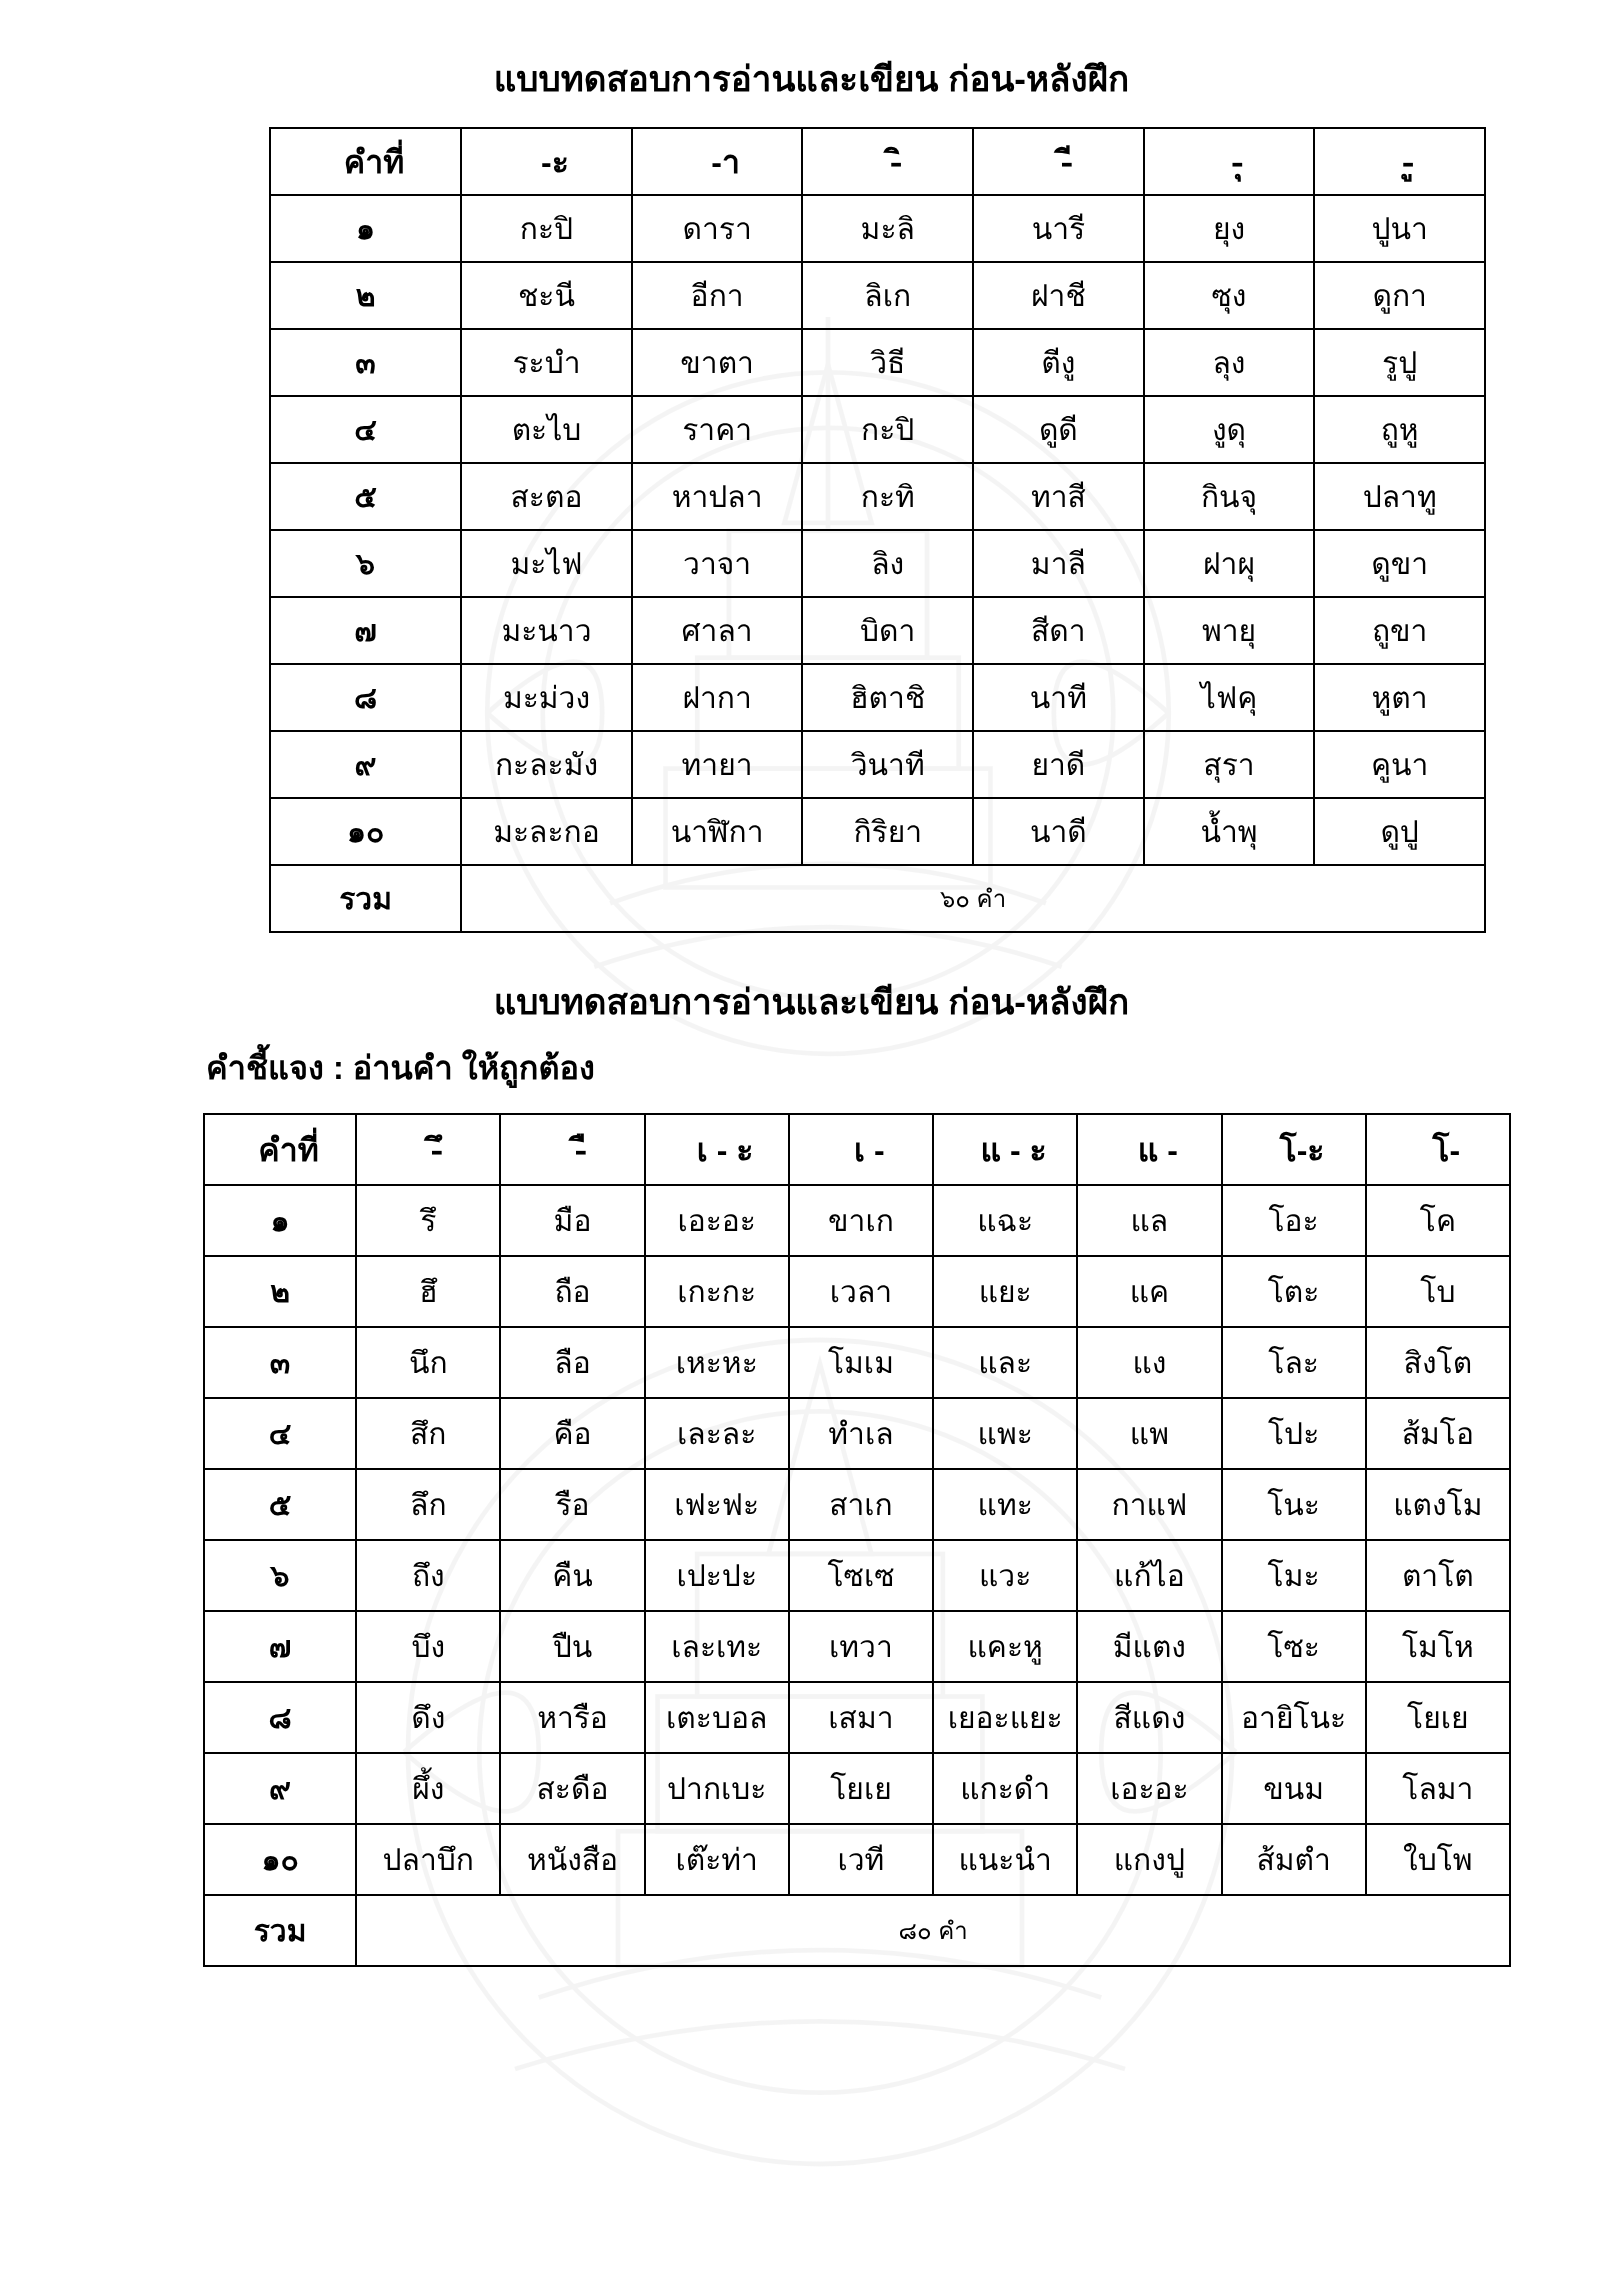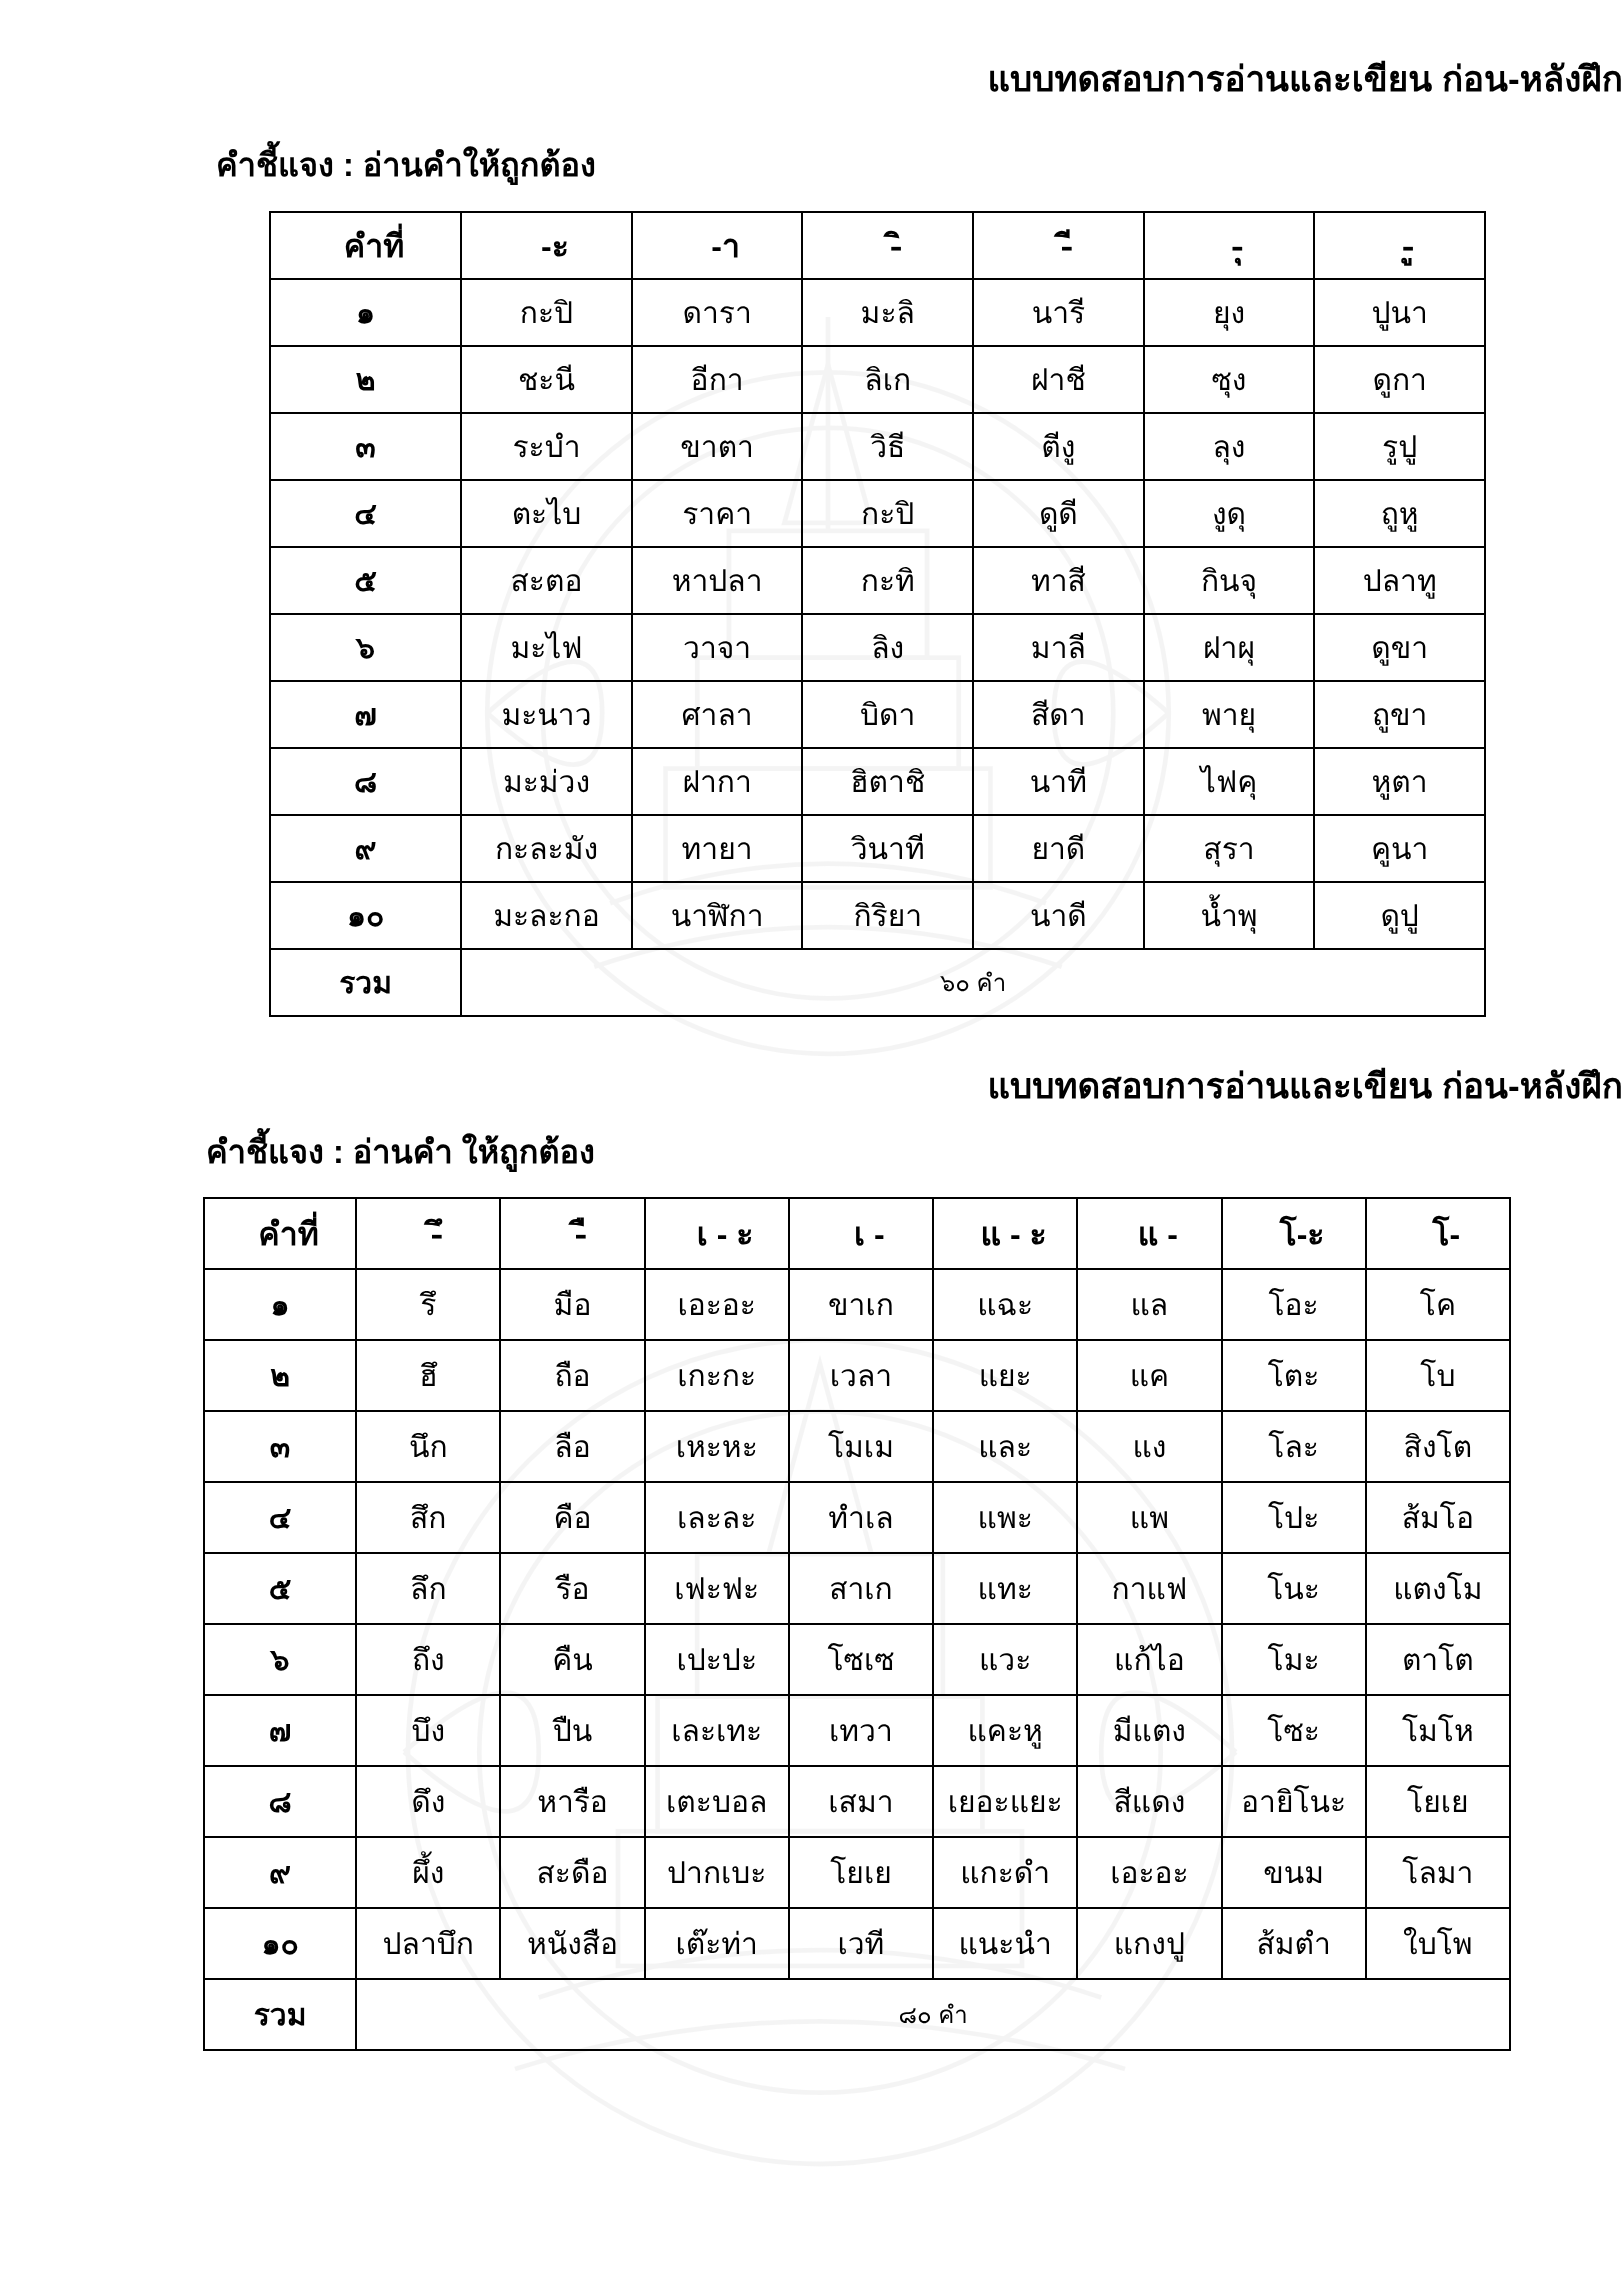--- a/index.html
+++ b/index.html
@@ -12,21 +12,21 @@
   .content{position:relative;z-index:1;}
 
   .doc-header{
     position:relative;margin-top:117px;width:100%;
     font-size:22px;font-weight:400;text-align:center;
     padding-left:111px;box-sizing:border-box;
   }
   .page-num{position:absolute;right:70px;top:0;font-size:24px;font-weight:400;}
 
   .section-title{
-    text-align:right;font-size:35px;font-weight:700;margin:51px 0 0 0;
+    text-align:center;font-size:35px;font-weight:700;margin:51px 0 0 0;
   }
   .instruction{
     font-size:32.5px;font-weight:700;margin-top:33px;margin-left:216px;
   }
   .ins2{margin-left:206px;margin-top:13px;}
 
   table.word-table{
     border-collapse:collapse;table-layout:fixed;margin-top:20.6px;
   }
   table.word-table td, table.word-table th{
@@ -78,21 +78,20 @@
     <path d="M290 1050 Q675 930 1060 1050"></path>
     <path d="M150 650 Q320 500 320 650 Q320 800 150 650"></path>
     <path d="M1200 650 Q1030 500 1030 650 Q1030 800 1200 650"></path>
   </g>
 </svg>
 
 <div class="content">
 
 
   <div class="section-title">แบบทดสอบการอ่านและเขียน ก่อน-หลังฝึก</div>
-  <div class="instruction">คำชี้แจง  :  อ่านคำให้ถูกต้อง</div>
 
   <table id="table1" class="word-table">
       <thead>
         <tr>
           <th>คำที่</th>
           <th>-ะ</th>
           <th>-า</th>
           <th>-ิ</th>
           <th>-ี</th>
           <th>-ุ</th>

